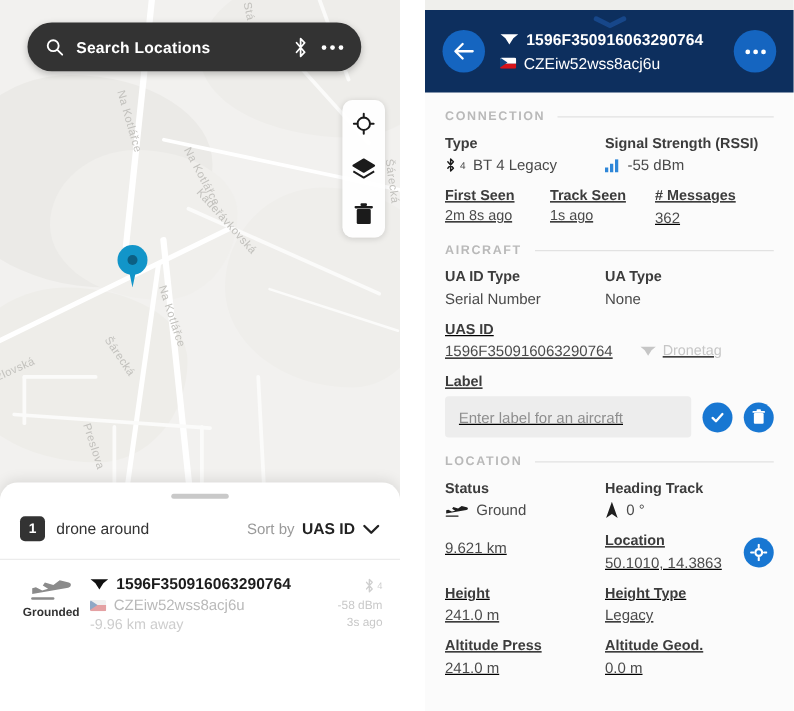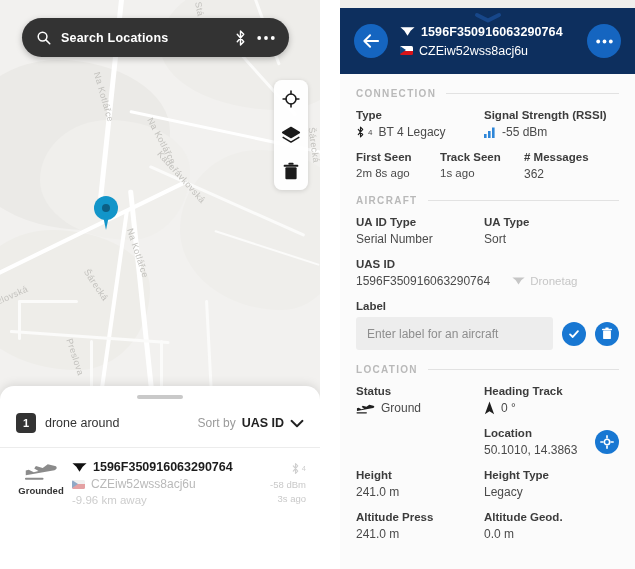--- a/index.html
+++ b/index.html
@@ -149,21 +149,21 @@
   .cell { }
   .c-left { width:128px; }
   .c-right { flex:1; }
   .c3a { width:84px; }
   .c3b { width:84px; }
   .c3c { flex:1; }
 
   .f-label { font-size:11.5px; font-weight:bold; color:#3c3c3c; }
   .f-value { font-size:12px; color:#4a4a4a; margin-top:4px; display:flex; align-items:center; gap:6px; }
   .f-value.small { font-size:11.5px; }
-  .rowgap { margin-top:12px; }
+  .rowgap { margin-top:12px;text-decoration:underline; }
 
   .uasid-row { display:flex; align-items:center; }
   .dronetag { display:flex; align-items:center; gap:5px; color:#c6c6c6; font-size:11.5px; margin-left:16px; }
 
   .label-row { display:flex; align-items:center; gap:9px; margin-top:5px; }
   .label-input {
     flex:1; height:33px; background:#ededed; border:none; border-radius:3px;
     padding:0 11px; font-size:12px; color:#4a4a4a;
     font-family:"Liberation Sans", sans-serif;
   }
@@ -445,21 +445,21 @@
         <span class="sec-line"></span>
       </div>
 
       <div class="grid2">
         <div class="cell c-left">
           <div class="f-label">UA ID Type</div>
           <div class="f-value">Serial Number</div>
         </div>
         <div class="cell c-right">
           <div class="f-label">UA Type</div>
-          <div class="f-value">Sort</div>
+          <div class="f-value">None</div>
         </div>
       </div>
 
       <div class="rowgap">
         <div class="f-label">UAS ID</div>
         <div class="uasid-row f-value">
           <span>1596F350916063290764</span>
           <span class="dronetag">
             <span class="ico">
               <svg width="13" height="10" viewBox="0 0 18 13" fill="#c6c6c6">
@@ -520,20 +520,21 @@
                 <path d="M6 0.5 L11.3 15.2 L6 11.6 L0.7 15.2 Z"></path>
               </svg>
             </span>
             <span>0 °</span>
           </div>
         </div>
       </div>
 
       <div class="grid2 rowgap">
         <div class="cell c-left">
+          <div class="f-value">9.621 km</div>
         </div>
         <div class="cell c-right loc-line">
           <div style="flex:1;">
             <div class="f-label">Location</div>
             <div class="f-value">50.1010, 14.3863</div>
           </div>
           <div class="loc-btn">
             <span class="ico">
               <svg width="14" height="14" viewBox="0 0 16 16" fill="none" stroke="#ffffff" stroke-width="1.9">
                 <circle cx="8" cy="8" r="3.1"></circle>

